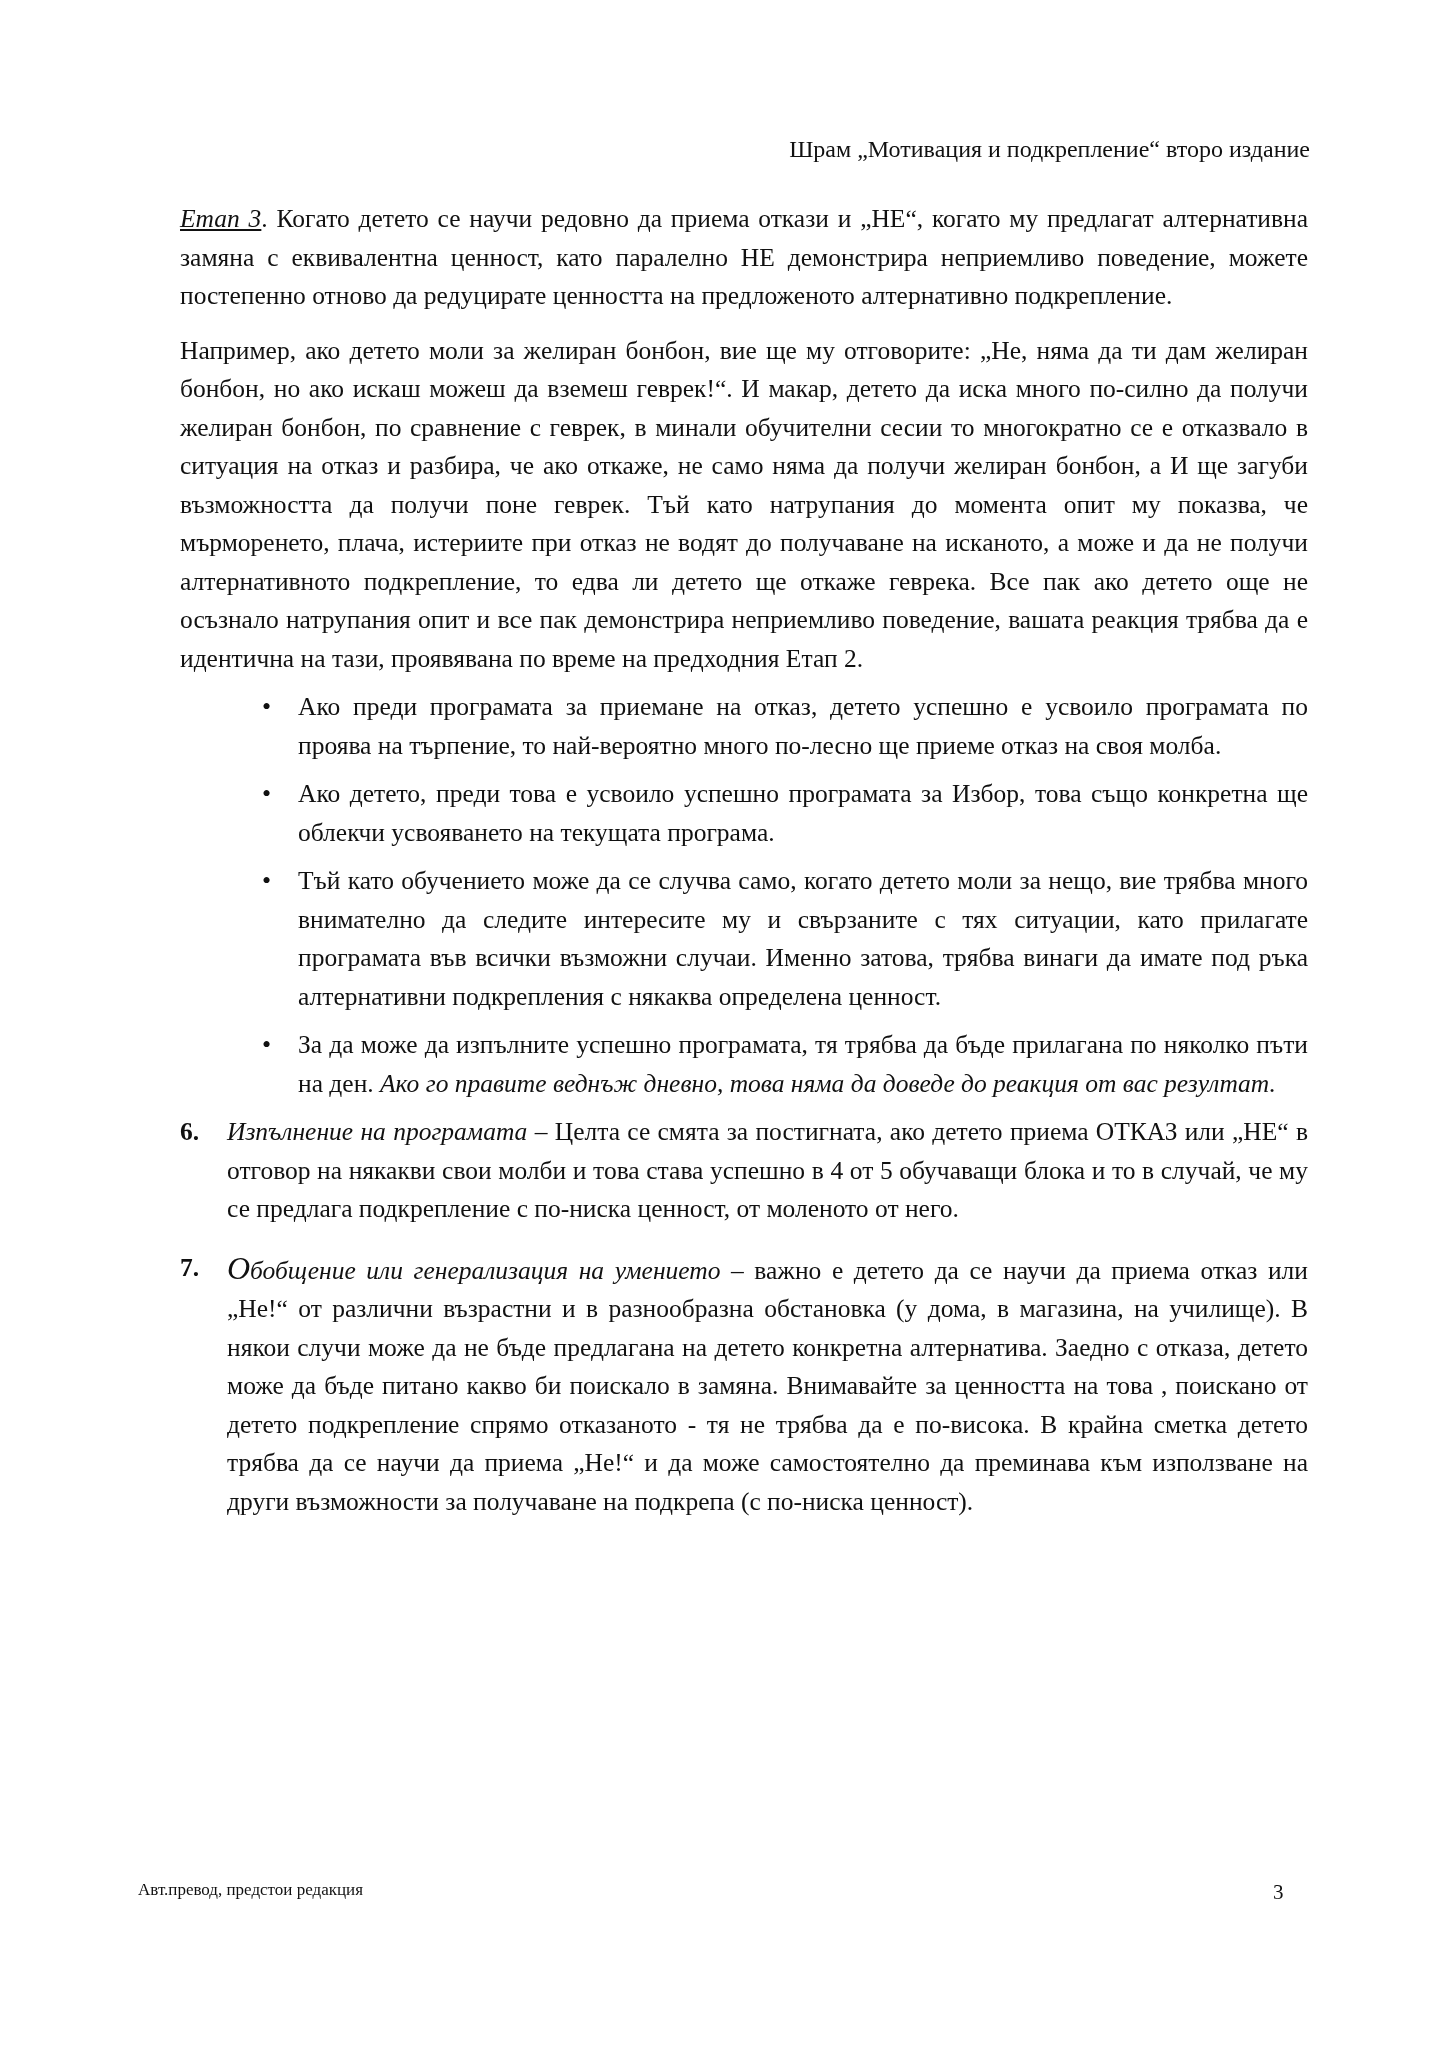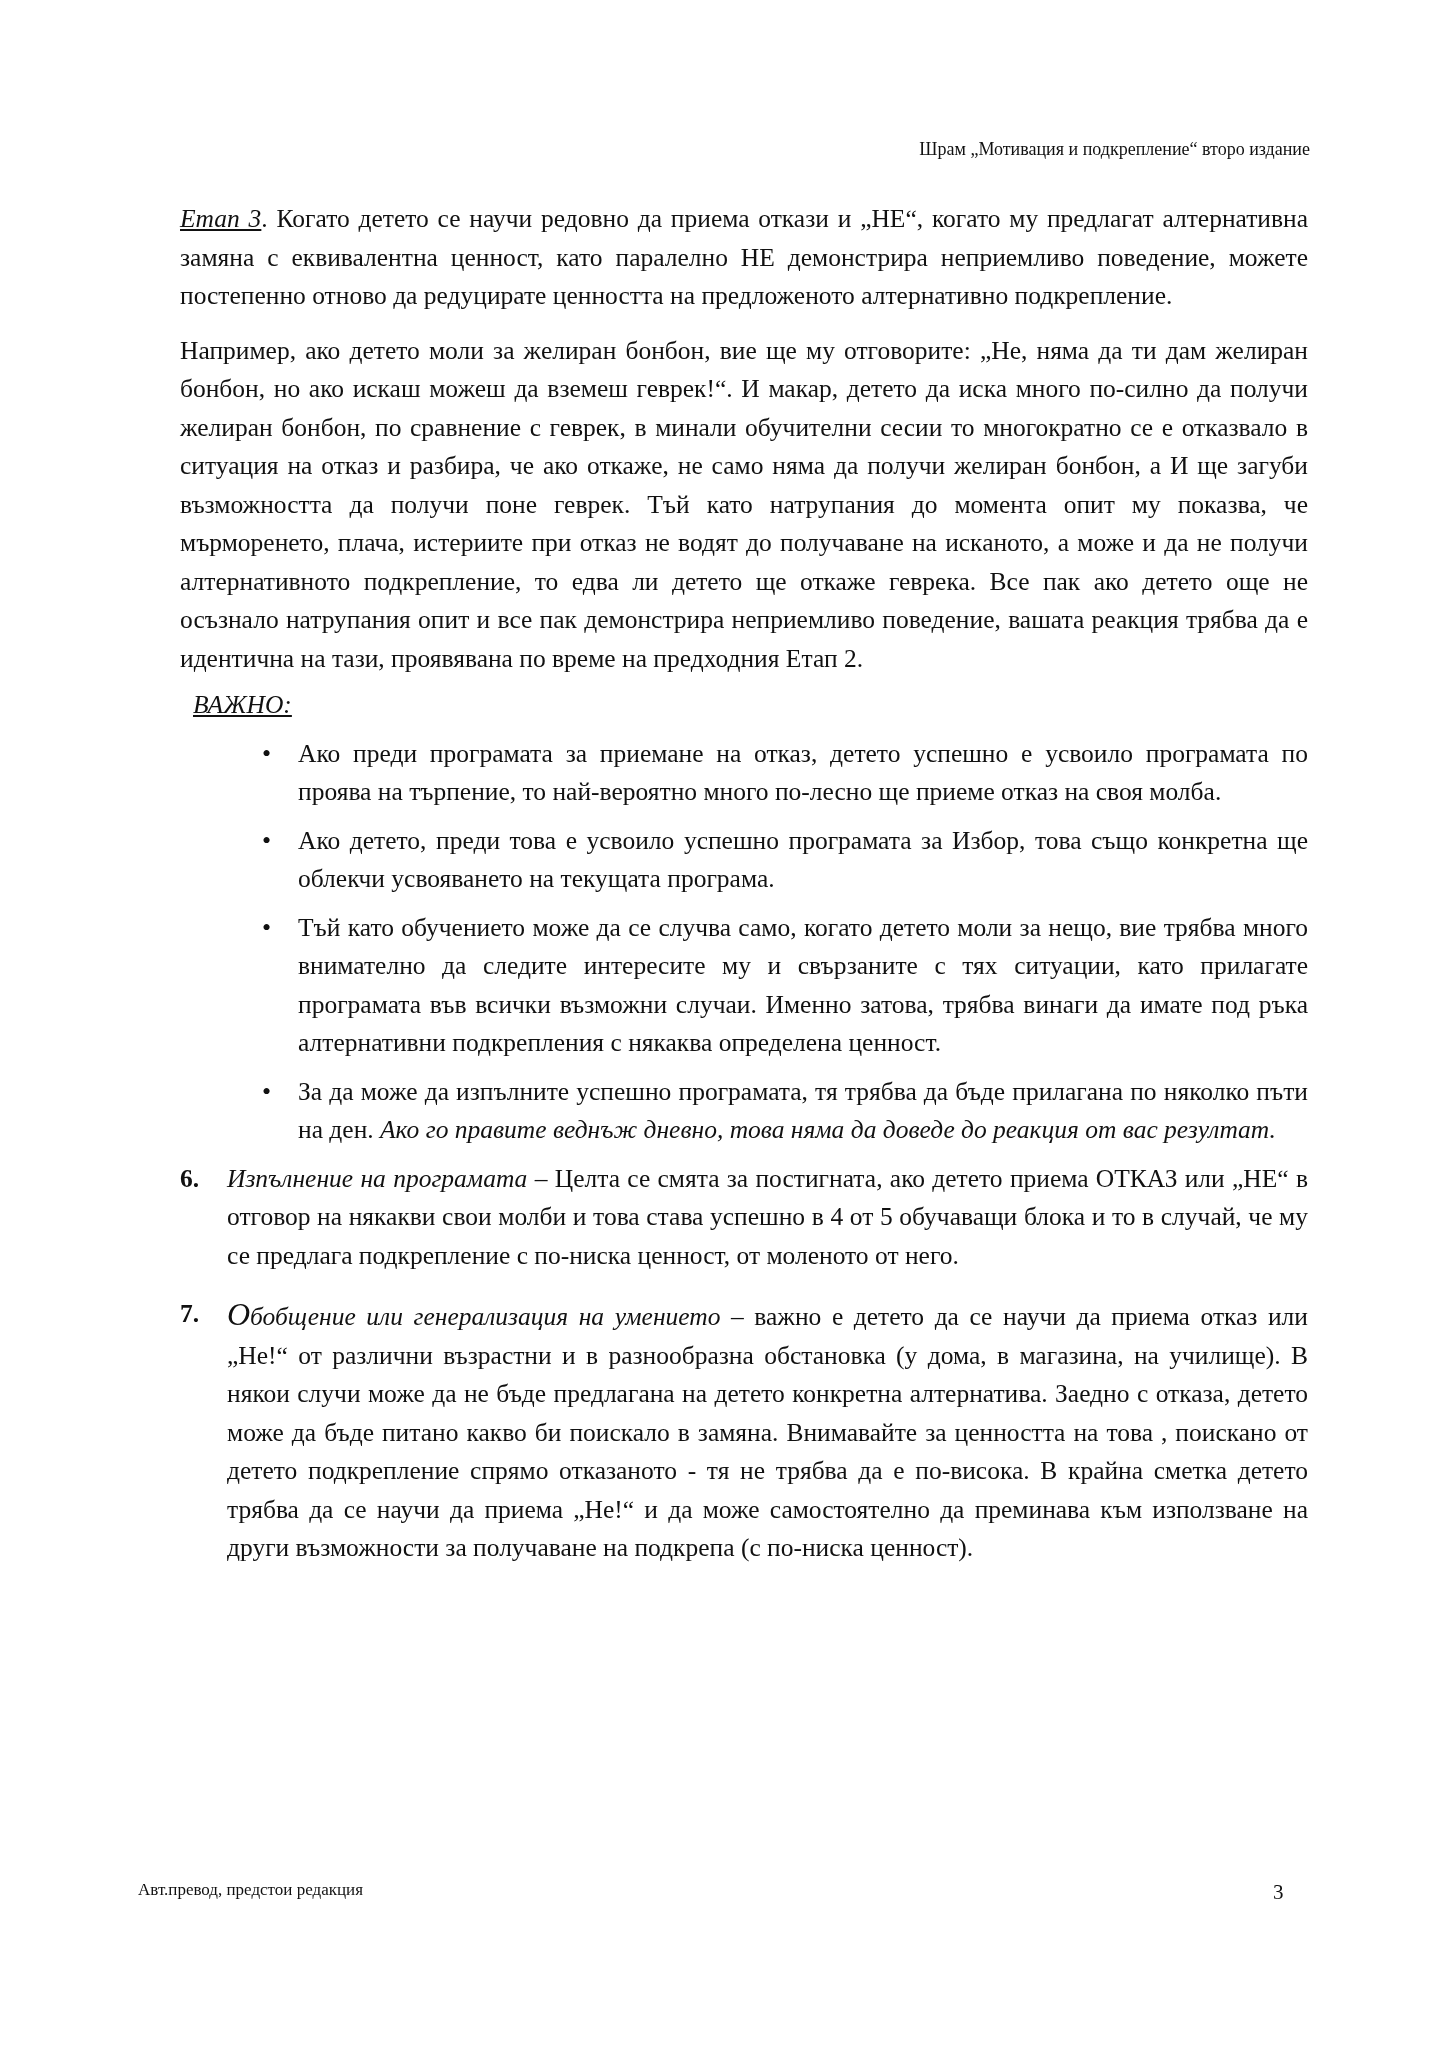--- a/index.html
+++ b/index.html
@@ -1,18 +1,18 @@
 <!DOCTYPE html>
 <html><head>
 <meta charset="utf-8">
 <style>
   html, body { margin:0; padding:0; background:#ffffff; }
   body { width:1448px; height:2048px; position:relative; overflow:hidden;
          font-family:"Liberation Serif", serif; color:#111; }
-  .header { position:absolute; top:134px; right:138px; font-size:18px; line-height:30px; }
+  .header { position:absolute; top:134px; right:138px; font-size:24px; line-height:30px; }
   .body { position:absolute; left:180px; width:1128px; top:200px; font-size:25.5px; line-height:38.5px; }
   p { margin:0; text-align:justify; }
   .p2 { margin-top:16px; }
   .u { text-decoration:underline; font-style:italic; }
   .important { margin:8px 0 0 13px; font-style:italic; text-decoration:underline; }
   ul.bul { list-style:none; margin:10px 0 0 0; padding:0; }
   ul.bul li { position:relative; padding-left:118px; text-align:justify; margin-bottom:10px; }
   ul.bul li .dot { position:absolute; left:82px; top:0; font-size:26px; }
   ol.num { list-style:none; margin:4px 0 0 0; padding:0; }
   ol.num li { position:relative; padding-left:47px; text-align:justify; margin-bottom:20px; }
@@ -25,21 +25,20 @@
 </head>
 <body>
 
 <div class="header">Шрам „Мотивация и подкрепление“ второ издание</div>
 
 <div class="body">
   <p><span class="u">Етап 3</span><span>. Когато детето се научи редовно да приема откази и „НЕ“, когато му предлагат алтернативна замяна с еквивалентна ценност, като паралелно НЕ демонстрира неприемливо поведение, можете постепенно отново да редуцирате ценността на предложеното алтернативно подкрепление.</span></p>
 
   <p class="p2">Например, ако детето моли за желиран бонбон, вие ще му отговорите: „Не, няма да ти дам желиран бонбон, но ако искаш можеш да вземеш геврек!“. И макар, детето да иска много по-силно да получи желиран бонбон, по сравнение с геврек, в минали обучителни сесии то многократно се е отказвало в ситуация на отказ и разбира, че ако откаже, не само няма да получи желиран бонбон, а И ще загуби възможността да получи поне геврек. Тъй като натрупания до момента опит му показва, че мърморенето, плача, истериите при отказ не водят до получаване на исканото, а може и да не получи алтернативното подкрепление, то едва ли детето ще откаже геврека. Все пак ако детето още не осъзнало натрупания опит и все пак демонстрира неприемливо поведение, вашата реакция трябва да е идентична на тази, проявявана по време на предходния Етап 2.</p>
 
-  <div class="important">ВАЖНО:</div>
 
   <ul class="bul">
     <li><span class="dot">•</span><span>Ако преди програмата за приемане на отказ, детето успешно е усвоило програмата по проява на търпение, то най-вероятно много по-лесно ще приеме отказ на своя молба.</span></li>
     <li><span class="dot">•</span><span>Ако детето, преди това е усвоило успешно  програмата за Избор, това също конкретна ще облекчи усвояването на текущата програма.</span></li>
     <li><span class="dot">•</span><span>Тъй като обучението може да се случва само, когато детето моли за нещо, вие трябва много внимателно да следите интересите му и свързаните с тях ситуации, като прилагате програмата във всички възможни случаи. Именно затова, трябва винаги да имате под ръка алтернативни подкрепления с някаква определена ценност.</span></li>
     <li><span class="dot">•</span><span>За да може да изпълните успешно програмата, тя трябва да бъде прилагана по няколко пъти на ден. </span><span class="it">Ако го правите веднъж дневно, това няма да доведе до реакция от вас резултат.</span></li>
   </ul>
 
   <ol class="num">
     <li><span class="n">6.</span><span class="it">Изпълнение на програмата</span><span> – Целта се смята за постигната, ако детето приема ОТКАЗ или „НЕ“  в отговор на някакви свои молби и това става успешно в 4 от 5 обучаващи блока и то  в случай, че му се предлага подкрепление с по-ниска ценност, от моленото от него.</span></li>

